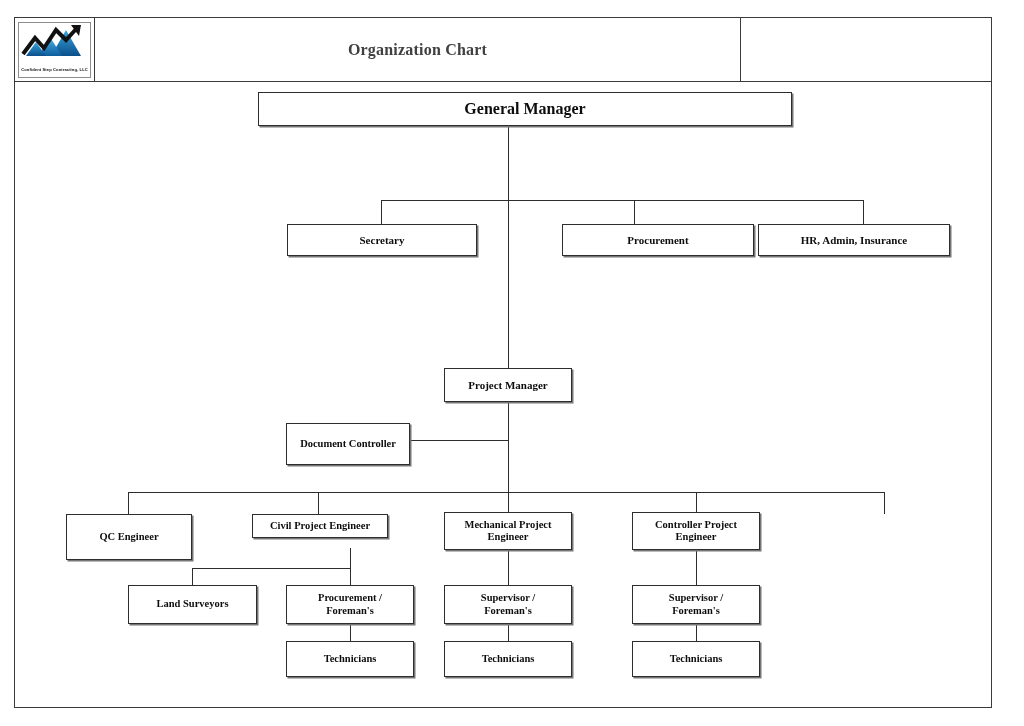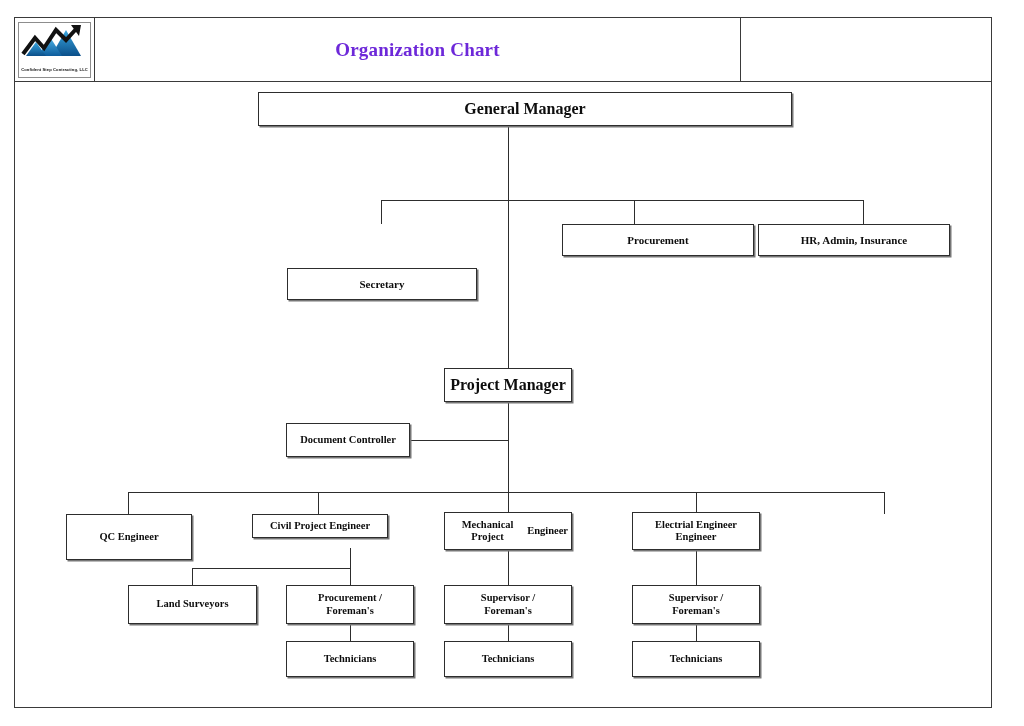--- a/index.html
+++ b/index.html
@@ -48,22 +48,22 @@
     top: 0;
     height: 65px;
     box-sizing: border-box;
   }
   .hc-logo  { left: 0px;   width: 81px;  border-right: 1px solid #3a3a3a; }
   .hc-title { left: 81px;  width: 646px; border-right: 1px solid #3a3a3a;
               display: flex; align-items: center; justify-content: center; }
   .hc-blank { left: 727px; width: 251px; }
 
   .doc-title {
-    color: #6d28d9;
-    font-size: 19px;
+    color: #404040;
+    font-size: 16px;
     font-weight: bold;
     letter-spacing: 0.2px;
     white-space: nowrap;
   }
 
   
   .logo-box {
     position: absolute;
     left: 4px;
     top: 5px;
@@ -122,21 +122,21 @@
     align-items: center;
     justify-content: center;
     text-align: center;
     font-weight: bold;
     color: #0d0d0d;
     line-height: 1.15;
     padding: 1px 3px;
   }
   .n-gm    { font-size: 16px; }
   .n-l1    { font-size: 11px; }
-  .n-pm    { font-size: 16px; }
+  .n-pm    { font-size: 11px; }
   .n-doc   { font-size: 10.5px; }
   .n-eng   { font-size: 10.5px; }
   .n-sup   { font-size: 10.5px; }
   .n-tech  { font-size: 10.5px; }
 
   
   .ln {
     position: absolute;
     background: #2d2d2d;
   }
@@ -211,55 +211,55 @@
     <div class="ln ln-v" style="left:696px; top:548px; height:37px;"></div>
 
     <div class="ln ln-v" style="left:350px; top:624px; height:17px;"></div>
     <div class="ln ln-v" style="left:508px; top:624px; height:17px;"></div>
     <div class="ln ln-v" style="left:696px; top:624px; height:17px;"></div>
 
     <div class="node n-gm" style="left:258px; top:92px; width:534px; height:34px;">
       <span>General Manager</span>
     </div>
 
-    <div class="node n-l1" style="left:287px; top:224px; width:190px; height:32px;margin-top:44px;">
+    <div class="node n-l1" style="left:287px; top:224px; width:190px; height:32px;">
       <span>Secretary</span>
     </div>
 
     <div class="node n-l1" style="left:538px; top:224px; width:192px; height:32px;margin-left:24px;">
       <span>Procurement</span>
     </div>
 
     <div class="node n-l1" style="left:758px; top:224px; width:192px; height:32px;">
       <span>HR, Admin, Insurance</span>
     </div>
 
     <div class="node n-pm" style="left:444px; top:368px; width:128px; height:34px;">
       <span>Project Manager</span>
     </div>
 
-    <div class="node n-doc" style="left:286px; top:423px; width:124px; height:34px;">
+    <div class="node n-doc" style="left:286px; top:423px; width:124px; height:42px;">
       <span>Document Controller</span>
     </div>
 
     <div class="node n-eng" style="left:66px; top:514px; width:126px; height:46px;">
       <span>QC Engineer</span>
     </div>
 
     <div class="node n-eng" style="left:252px; top:514px; width:136px; height:24px;">
       <span>Civil Project Engineer</span>
     </div>
 
-    <div class="node n-eng" style="left:444px; top:512px; width:128px; height:38px; flex-direction:row;">
+    <div class="node n-eng" style="left:444px; top:512px; width:128px; height:38px; flex-direction:column;">
       <span>Mechanical  Project</span>
       <span>Engineer</span>
     </div>
 
     <div class="node n-eng" style="left:632px; top:512px; width:128px; height:38px; flex-direction:column;">
-      <span>Electrial Engineer</span>
+      <span>Controller Project</span>
       <span>Engineer</span>
     </div>
 
 
     <div class="node n-sup" style="left:128px; top:585px; width:129px; height:39px;">
       <span>Land Surveyors</span>
     </div>
 
     <div class="node n-sup" style="left:286px; top:585px; width:128px; height:39px; flex-direction:column;">
       <span>Procurement /</span>

